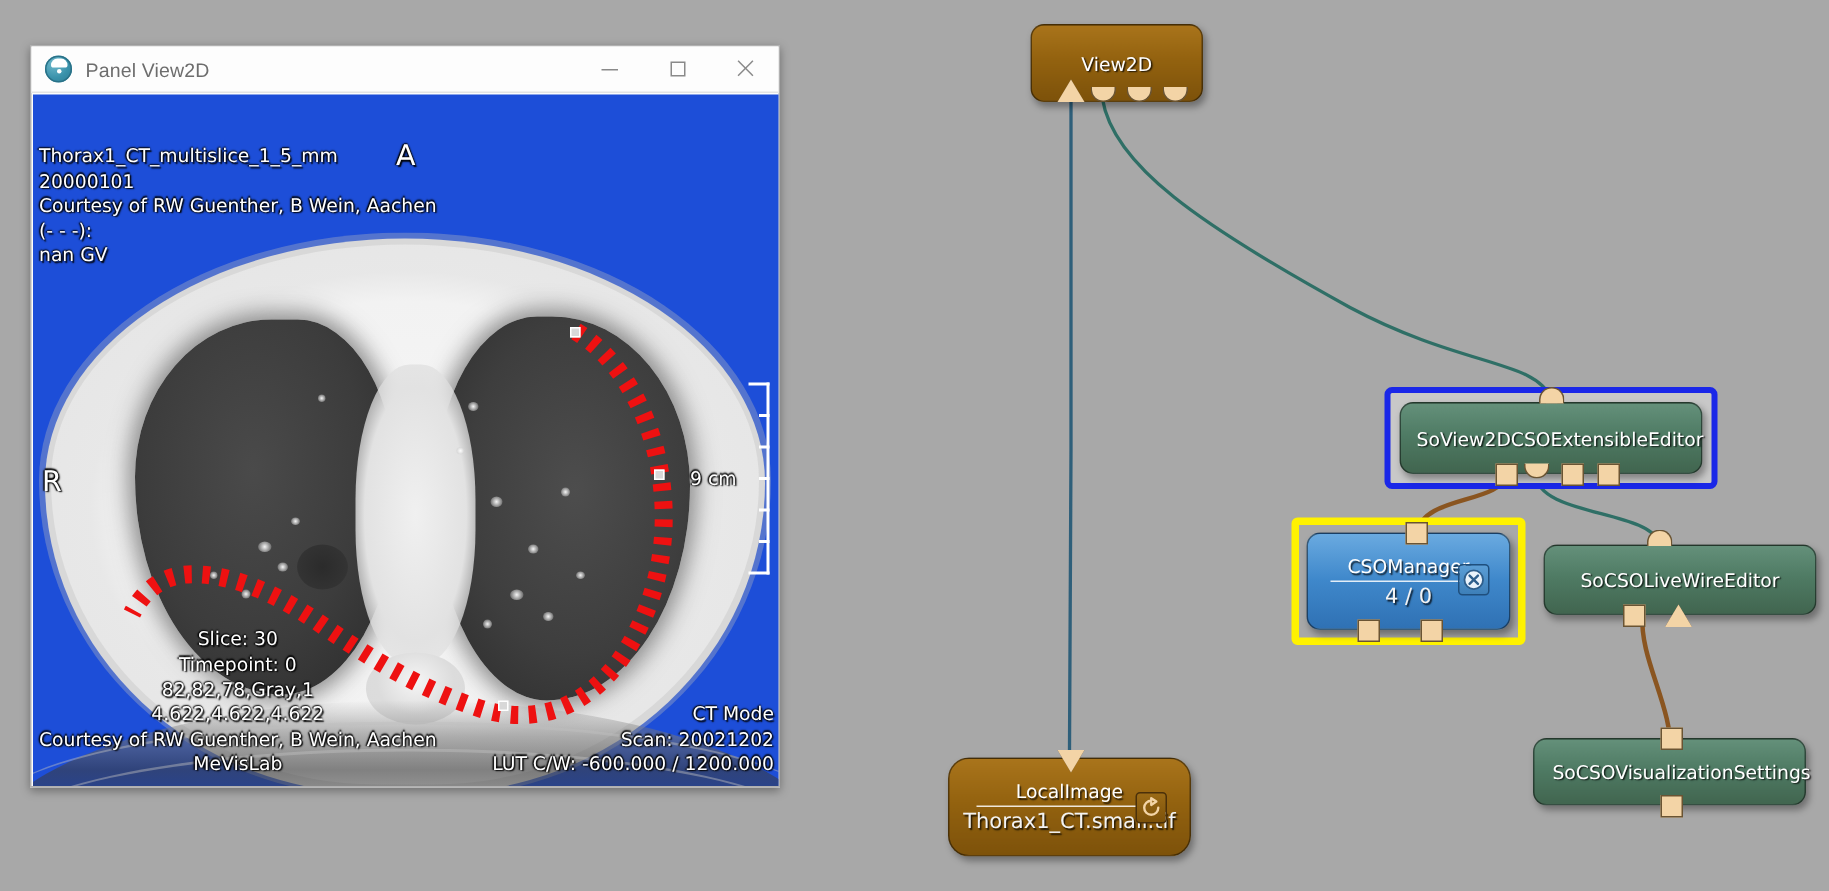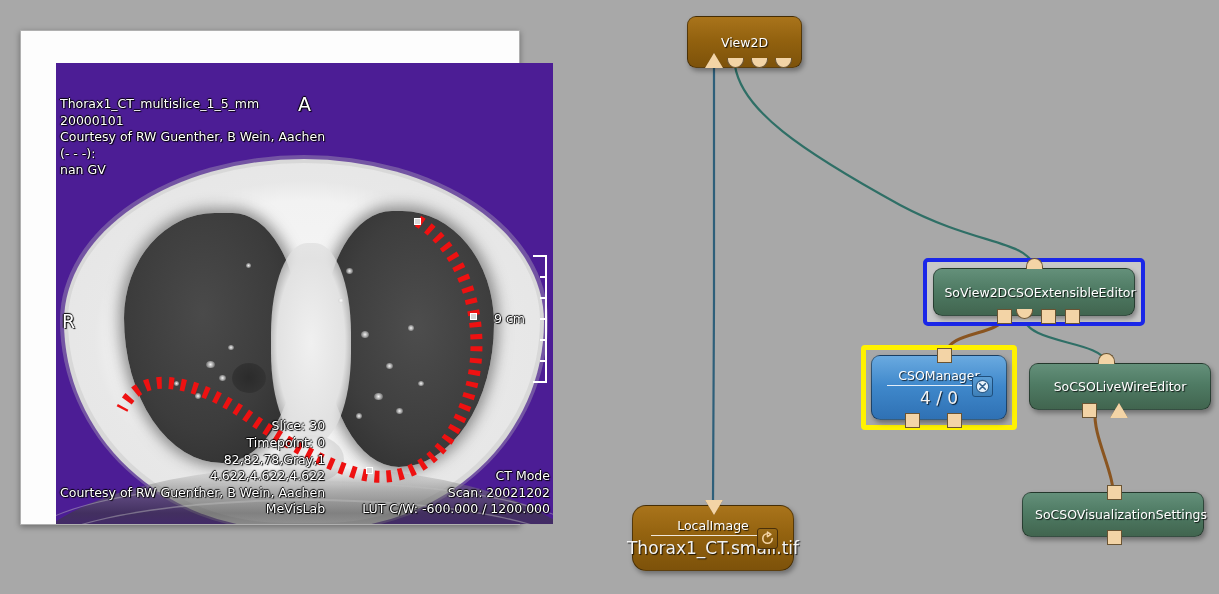--- a/index.html
+++ b/index.html
@@ -66,23 +66,22 @@
     content: ""; position: absolute; left: -1px; top: 5px;
     width: 14px; height: 1px; background: #8a8a8a;
   }
   .win-btn .close-glyph::before { transform: rotate(45deg); }
   .win-btn .close-glyph::after  { transform: rotate(-45deg); }
 
   
   .viewer {
     position: absolute; left: 1px; top: 32px;
     width: 497px; height: 461px;
-    background: #4c1d95;
+    background: #1d4ed8;
     overflow: hidden;
-    margin-left: 34px;
   }
   .ct-canvas { position: absolute; inset: 0; }
 
   
   .body-outline {
     position: absolute;
     left: 8px; top: 96px; width: 480px; height: 370px;
     border-radius: 50% 50% 46% 46% / 44% 44% 56% 56%;
     background:
       radial-gradient(ellipse 94% 92% at 50% 50%, #efefef 0%, #e6e6e6 58%, #c9c9c9 76%, #8d8d8d 88%, #3a3a3a 97%, #111 100%);
@@ -152,21 +151,21 @@
     position: absolute;
     color: #ffffff;
     font-family: "DejaVu Sans", sans-serif;
     font-size: 12.5px;
     line-height: 16.6px;
     text-shadow: 1px 1px 1px #000, -1px 0 1px #000, 0 -1px 1px #000;
     white-space: pre;
   }
   .ov-tl { left: 4px; top: 33px; text-align: left; }
   .ov-tr { right: 3px; top: 33px; text-align: right; }
-  .ov-bl { left: 4px; bottom: 6px; text-align: right; }
+  .ov-bl { left: 4px; bottom: 6px; text-align: center; }
   .ov-br { right: 3px; bottom: 6px; text-align: right; }
   .ov-a  { left: 50%; top: 33px; transform: translateX(-50%); font-size: 19px; }
   .ov-r  { left: 6px; top: 250px; font-size: 19px; }
 
   
   .ruler { position: absolute; right: 6px; top: 192px; width: 18px; height: 128px; }
   .ruler .bar { position: absolute; right: 0; top: 0; width: 2px; height: 128px; background: #fff; }
   .ruler .cap { position: absolute; right: 0; width: 14px; height: 2px; background: #fff; }
   .ruler .tick { position: absolute; right: 0; width: 7px; height: 2px; background: #fff; }
   .ruler-label {
@@ -198,21 +197,21 @@
   .node .label {
     color: #ffffff;
     font-family: "DejaVu Sans", sans-serif;
     font-size: 12.5px;
     text-shadow: 1px 1px 1px rgba(0,0,0,0.8);
     white-space: nowrap;
   }
   .node .sub {
     color: #f3f3f3;
     font-family: "DejaVu Sans", sans-serif;
-    font-size: 17px;
+    font-size: 14px;
     text-shadow: 1px 1px 1px rgba(0,0,0,0.8);
     white-space: nowrap;
   }
   .node .divider {
     width: 78%; height: 1px; background: rgba(255,255,255,0.85);
     margin: 2px 0 2px 0;
   }
   .node.brown {
     background: linear-gradient(to bottom, #a9741b 0%, #93620f 45%, #7d520a 100%);
   }
@@ -284,20 +283,39 @@
   }
   .node-btn svg { display: block; }
 </style>
 </head>
 <body>
 
 <div id="root">
 
   <div class="panel-window">
 
+    <div class="titlebar">
+      <span class="title-icon">
+        <span class="globe"></span>
+          <span class="cap"></span>
+          <span class="dot"></span>
+      </span>
+      <span class="title-text">Panel View2D</span>
+      <span class="win-buttons">
+        <span class="win-btn">
+            <i class="min-glyph"></i>
+          </span>
+        <span class="win-btn">
+            <i class="max-glyph"></i>
+          </span>
+        <span class="win-btn">
+            <i class="close-glyph"></i>
+          </span>
+      </span>
+    </div>
 
     <div class="viewer">
       <div class="ct-canvas">
         <div class="body-outline"></div>
         <div class="ring-outer"></div>
         <div class="body-inner"></div>
         <div class="lung-left"></div>
         <div class="lung-right"></div>
         <div class="mediastinum"></div>
         <div class="spine"></div>

